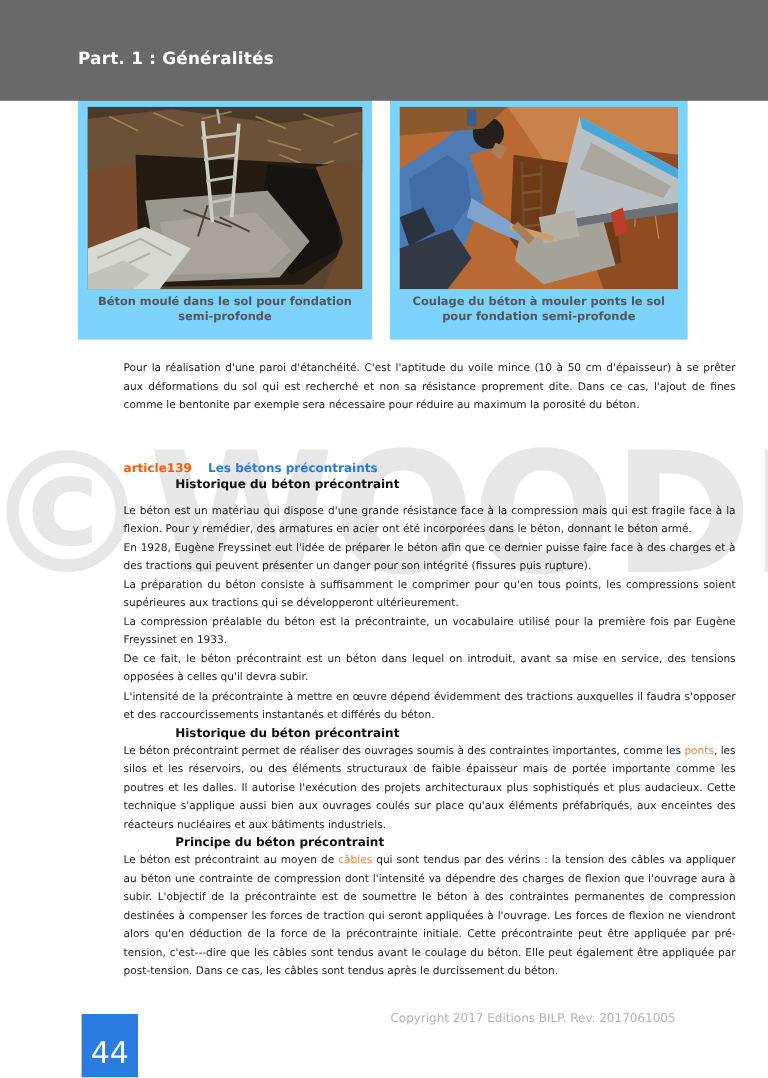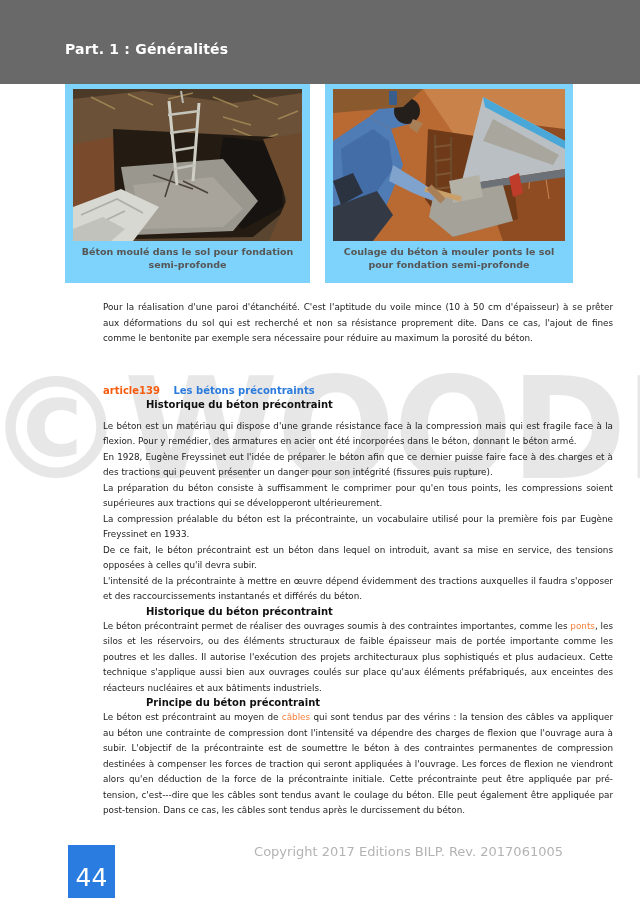--- a/index.html
+++ b/index.html
@@ -56,21 +56,21 @@
   .h-prin{margin-top:10px;}
   .block{margin-top:7px;}
   .link-accent{color:var(--link-orange,#f5803e);}
   
   .page-num-box{
     position:absolute;left:68px;top:845px;width:47px;height:64px;
     background:var(--page-box-blue,#2b7ce0);display:flex;align-items:center;justify-content:center;z-index:2;
   }
   .page-num-box span{color:#ffffff;font-size:25px;line-height:1;}
   .copyright{
-    position:absolute;top:844px;right:77px;font-size:13px;color:#b3b3b3;z-index:2;text-align:center;
+    position:absolute;top:844px;right:77px;font-size:10px;color:#b3b3b3;z-index:2;text-align:center;
   }
 </style>
 </head>
 <body>
 
 <div class="page">
 
   <div class="header">
     <span class="header-title">Part. 1 : Généralités</span>
   </div>

